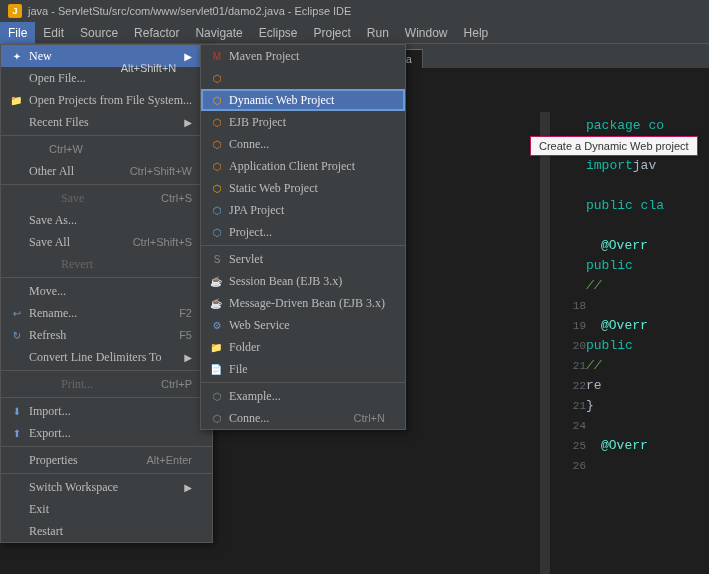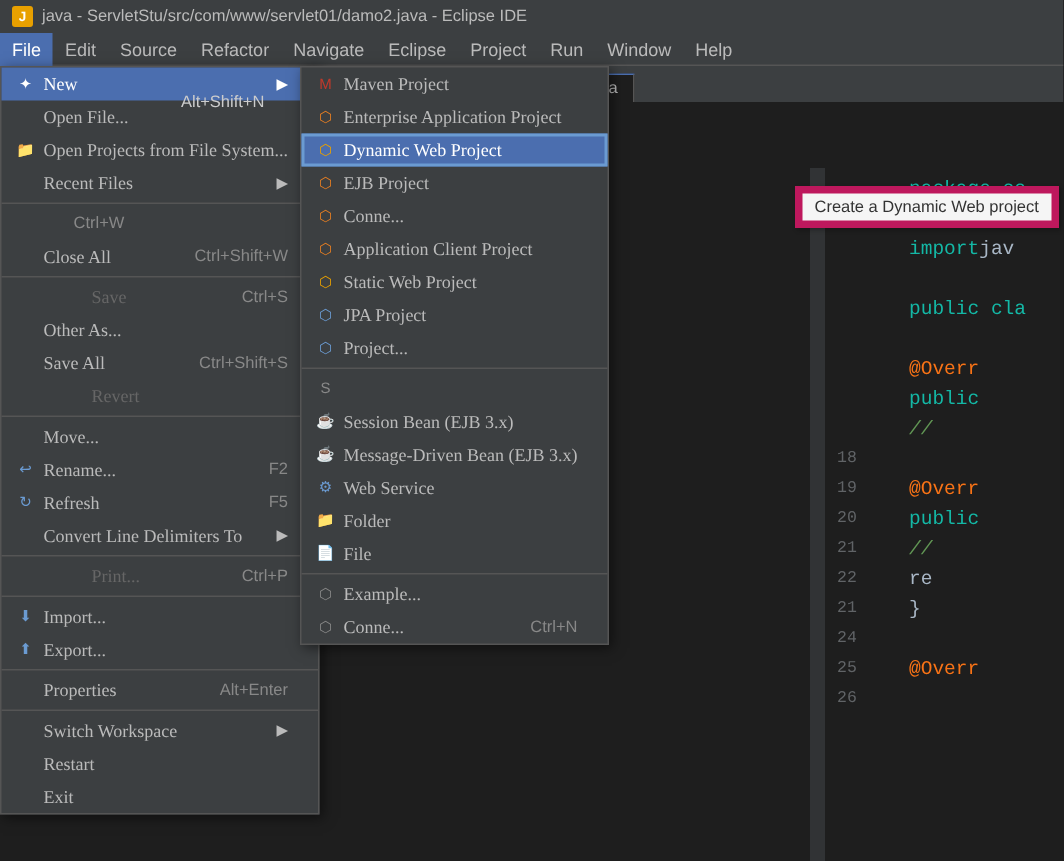--- a/index.html
+++ b/index.html
@@ -128,23 +128,23 @@
       height: 16px;
       margin-right: 4px;
       display: flex; align-items: center; justify-content: center;
       font-size: 10px;
     }
 
     
     .tooltip {
       position: absolute;
       left: 530px;
-      top: 124px;
+      top: 136px;
       background: #f5f5f5;
-      border: 5px solid #be185d;
+      border: 1px solid #be185d;
       padding: 3px 8px;
       font-size: 11px;
       color: #333;
       z-index: 2000;
       white-space: nowrap;
       box-shadow: 1px 1px 3px rgba(0,0,0,0.3);
     }
 
     
     .editor-area {
@@ -195,27 +195,27 @@
       overflow: hidden;
     }
     .code-line {
       display: flex;
       height: 20px;
       align-items: center;
     }
     .line-num {
       color: #606366;
       width: 28px;
-      text-align: left;
-      margin-right: 20px;
+      text-align: right;
+      margin-right: 0;
       font-size: 11px;
       user-select: none;
     }
     .code-keyword { color: #14b8a6; }
-    .code-annotation { color: #f97316; }
+    .code-annotation { color: #5eead4; margin-left: 15px; }
     .code-comment { color: #629755; font-style: italic; }
     .code-text { color: #a9b7c6; }
 
     
     .gutter {
       position: absolute;
       top: 68px;
       left: 540px;
       width: 18px;
       bottom: 0;
@@ -351,32 +351,32 @@
       <span class="label">Recent Files</span>
       <span class="arrow">▶</span>
     </div>
     <div class="menu-separator"></div>
     <div class="menu-entry">
       <span class="menu-entry-icon"></span>
       <span class="shortcut">Ctrl+W</span>
     </div>
     <div class="menu-entry">
       <span class="menu-entry-icon"></span>
-      <span class="label">Close All</span>
+      <span class="label">Other All</span>
       <span class="shortcut">Ctrl+Shift+W</span>
     </div>
     <div class="menu-separator"></div>
     <div class="menu-entry disabled">
       <span class="menu-entry-icon"></span>
       <span class="label">Save</span>
       <span class="shortcut">Ctrl+S</span>
     </div>
     <div class="menu-entry">
       <span class="menu-entry-icon"></span>
-      <span class="label">Other As...</span>
+      <span class="label">Save As...</span>
     </div>
     <div class="menu-entry">
       <span class="menu-entry-icon"></span>
       <span class="label">Save All</span>
       <span class="shortcut">Ctrl+Shift+S</span>
     </div>
     <div class="menu-entry disabled">
       <span class="menu-entry-icon"></span>
       <span class="label">Revert</span>
     </div>
@@ -422,36 +422,35 @@
       <span class="shortcut">Alt+Enter</span>
     </div>
     <div class="menu-separator"></div>
     <div class="menu-entry">
       <span class="menu-entry-icon"></span>
       <span class="label">Switch Workspace</span>
       <span class="arrow">▶</span>
     </div>
     <div class="menu-entry">
       <span class="menu-entry-icon"></span>
+      <span class="label">Exit</span>
+    </div>
+    <div class="menu-entry">
+      <span class="menu-entry-icon"></span>
       <span class="label">Restart</span>
-    </div>
-    <div class="menu-entry">
-      <span class="menu-entry-icon"></span>
-      <span class="label">Exit</span>
     </div>
   </div>
 
   <div class="dropdown-menu new-menu">
     <div class="menu-entry">
       <span class="menu-entry-icon" style="color:#c0392b;">M</span>
       <span class="label">Maven Project</span>
     </div>
     <div class="menu-entry">
       <span class="menu-entry-icon" style="color:#e67e22;">⬡</span>
-      <span class="label">Enterprise Application Project</span>
     </div>
     <div class="menu-entry highlighted selected-outline">
       <span class="menu-entry-icon" style="color:#e8a000;">⬡</span>
       <span class="label">Dynamic Web Project</span>
     </div>
     <div class="menu-entry">
       <span class="menu-entry-icon" style="color:#e67e22;">⬡</span>
       <span class="label">EJB Project</span>
     </div>
     <div class="menu-entry">
@@ -470,20 +469,21 @@
       <span class="menu-entry-icon" style="color:#6b9bd2;">⬡</span>
       <span class="label">JPA Project</span>
     </div>
     <div class="menu-entry">
       <span class="menu-entry-icon" style="color:#6b9bd2;">⬡</span>
       <span class="label">Project...</span>
     </div>
     <div class="menu-separator"></div>
     <div class="menu-entry">
       <span class="menu-entry-icon" style="color:#888;">S</span>
+      <span class="label">Servlet</span>
     </div>
     <div class="menu-entry">
       <span class="menu-entry-icon" style="color:#888;">☕</span>
       <span class="label">Session Bean (EJB 3.x)</span>
     </div>
     <div class="menu-entry">
       <span class="menu-entry-icon" style="color:#888;">☕</span>
       <span class="label">Message-Driven Bean (EJB 3.x)</span>
     </div>
     <div class="menu-entry">

